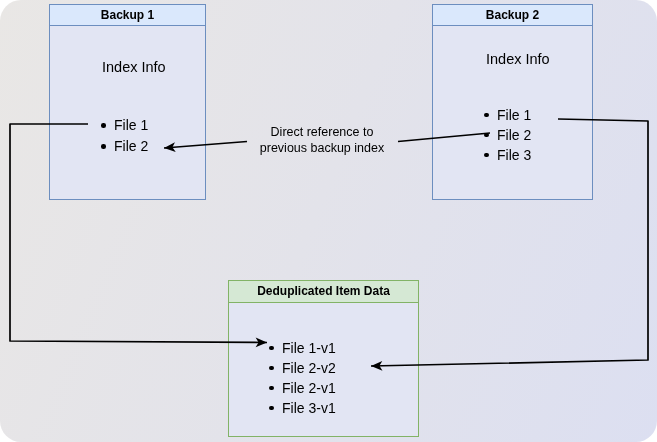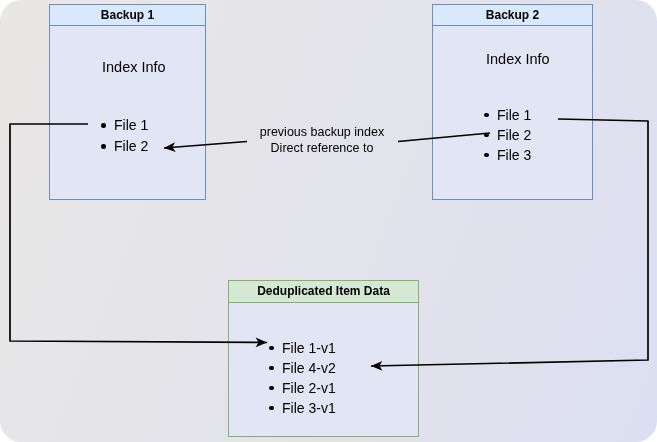--- a/index.html
+++ b/index.html
@@ -116,36 +116,36 @@
       <li>File 1</li>
       <li>File 2</li>
       <li>File 3</li>
     </ul>
   </div>
 
   <div class="box green" style="left:228px;top:280px;width:191px;height:157px;">
     <div class="box-header" style="height:21px;line-height:21px;">Deduplicated Item Data</div>
     <ul class="file-list lh20" style="left:39px;top:57px;">
       <li>File 1-v1</li>
-      <li>File 4-v2</li>
+      <li>File 2-v2</li>
       <li>File 2-v1</li>
       <li>File 3-v1</li>
     </ul>
   </div>
 
   <svg class="connectors" viewBox="0 0 657 442" xmlns="http://www.w3.org/2000/svg">
     <defs>
       <marker id="arrow" markerUnits="userSpaceOnUse" markerWidth="13" markerHeight="11" viewBox="0 0 12 10" refX="11" refY="5" orient="auto">
         <path d="M0.5,0.5 L11,5 L0.5,9.5 L3.2,5 Z" fill="#000"></path>
       </marker>
     </defs>
     <path class="wire" d="M 88 124 L 10 124 L 10 341 L 267 342.5" marker-end="url(#arrow)"></path>
     <path class="wire" d="M 558 119 L 648 121 L 648 360 L 371 366" marker-end="url(#arrow)"></path>
     <path class="wire" d="M 490 133 L 398 141.5"></path>
     <path class="wire" d="M 247 141.5 L 164 148" marker-end="url(#arrow)"></path>
   </svg>
 
   <div class="annotation">
+    <span>Direct reference to</span>
     <span>previous backup index</span>
-    <span>Direct reference to</span>
   </div>
 
 </div>
 
 </body></html>

